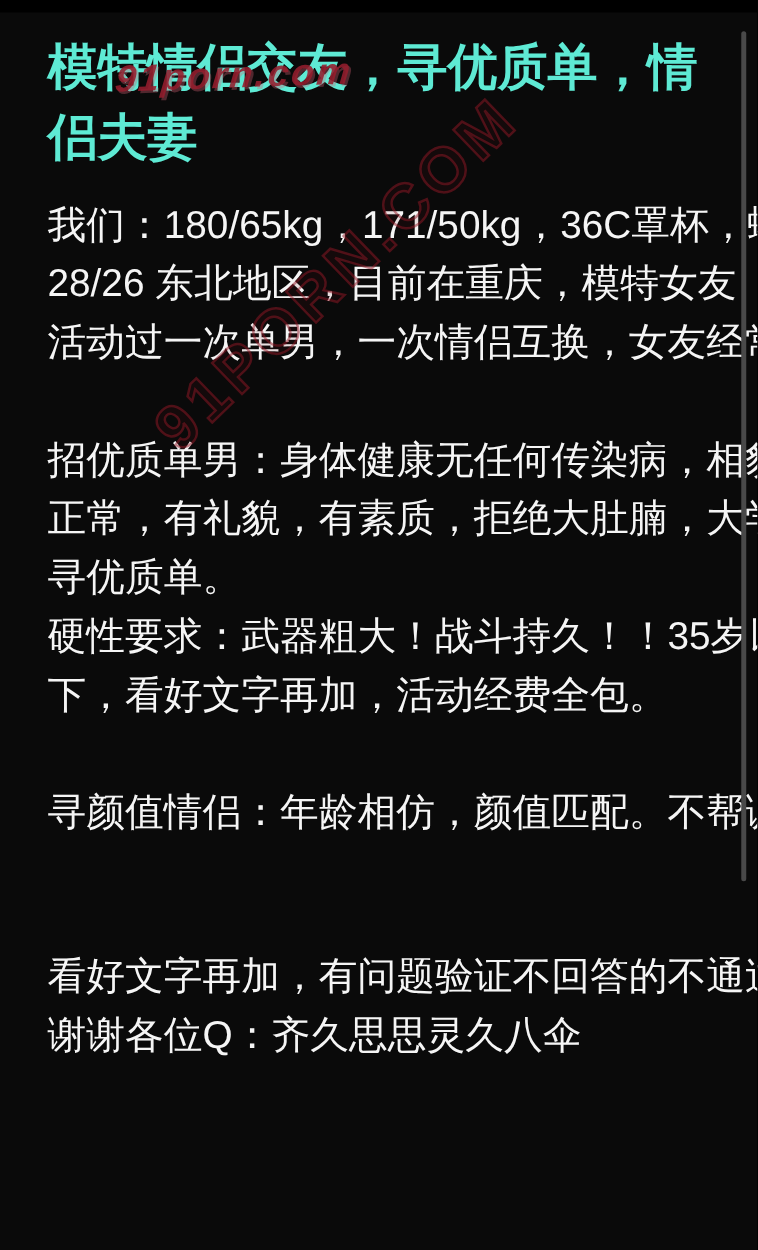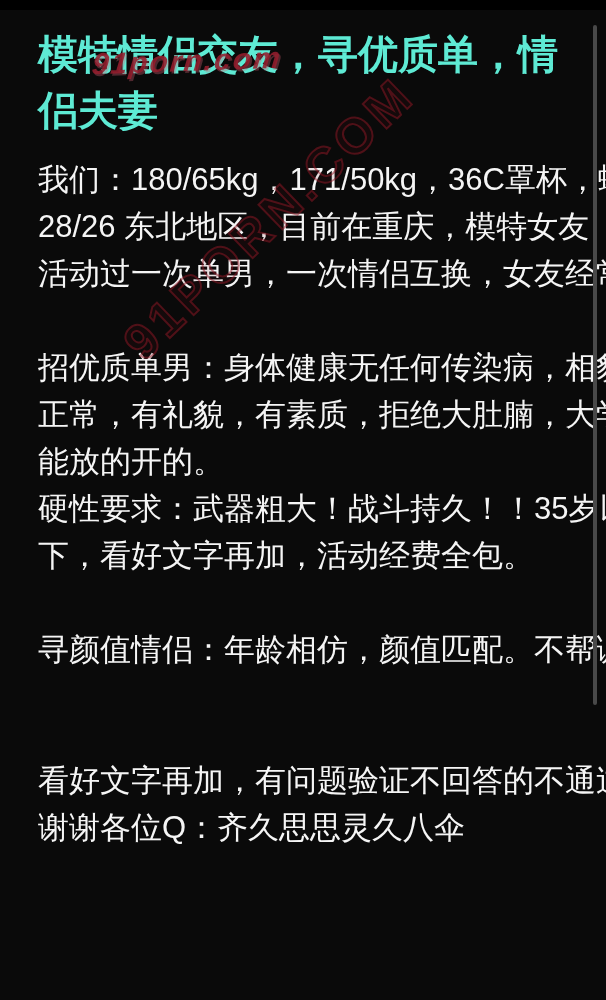--- a/index.html
+++ b/index.html
@@ -99,21 +99,21 @@
 
     <div class="para">
       <div class="line">我们：180/65kg，171/50kg，36C罩杯，蜂</div>
       <div class="line">28/26 东北地区，目前在重庆，模特女友</div>
       <div class="line">活动过一次单男，一次情侣互换，女友经常</div>
     </div>
 
     <div class="para">
       <div class="line">招优质单男：身体健康无任何传染病，相貌</div>
       <div class="line">正常，有礼貌，有素质，拒绝大肚腩，大学</div>
-      <div class="line">能放的开的。</div>
+      <div class="line">寻优质单。</div>
       <div class="line">硬性要求：武器粗大！战斗持久！！35岁以</div>
       <div class="line">下，看好文字再加，活动经费全包。</div>
     </div>
 
     <div class="para">
       <div class="line">寻颜值情侣：年龄相仿，颜值匹配。不帮调</div>
     </div>
 
     <div class="para gap-large">
       <div class="line">看好文字再加，有问题验证不回答的不通过</div>

